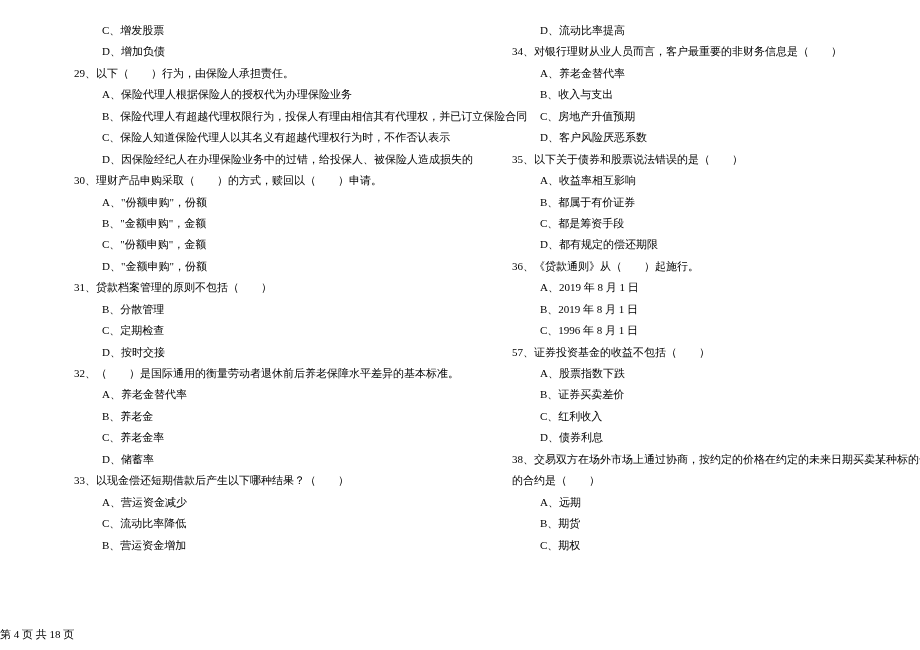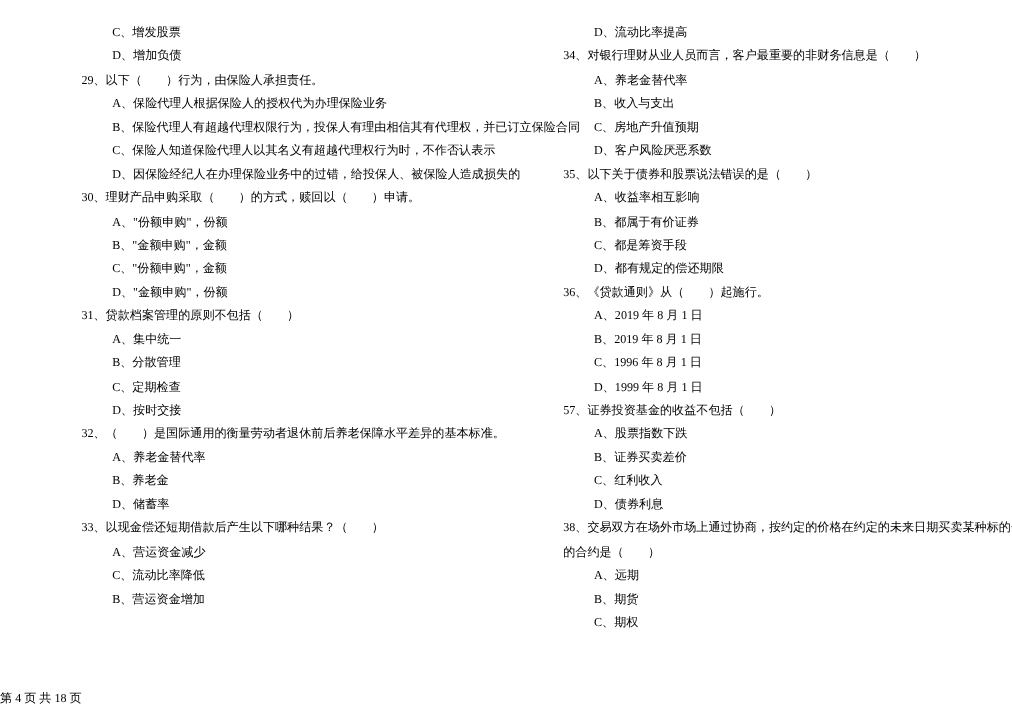--- a/index.html
+++ b/index.html
@@ -56,27 +56,27 @@
     <div class="line option">A、保险代理人根据保险人的授权代为办理保险业务</div>
     <div class="line option">B、保险代理人有超越代理权限行为，投保人有理由相信其有代理权，并已订立保险合同</div>
     <div class="line option">C、保险人知道保险代理人以其名义有超越代理权行为时，不作否认表示</div>
     <div class="line option">D、因保险经纪人在办理保险业务中的过错，给投保人、被保险人造成损失的</div>
     <div class="line question">30、理财产品申购采取（　　）的方式，赎回以（　　）申请。</div>
     <div class="line option">A、"份额申购"，份额</div>
     <div class="line option">B、"金额申购"，金额</div>
     <div class="line option">C、"份额申购"，金额</div>
     <div class="line option">D、"金额申购"，份额</div>
     <div class="line question">31、贷款档案管理的原则不包括（　　）</div>
-    <div class="line option">A、集中统一</div>
     <div class="line option">B、分散管理</div>
     <div class="line option">C、定期检查</div>
     <div class="line option">D、按时交接</div>
     <div class="line question">32、（　　）是国际通用的衡量劳动者退休前后养老保障水平差异的基本标准。</div>
     <div class="line option">A、养老金替代率</div>
     <div class="line option">B、养老金</div>
+    <div class="line option">C、养老金率</div>
     <div class="line option">D、储蓄率</div>
     <div class="line question">33、以现金偿还短期借款后产生以下哪种结果？（　　）</div>
     <div class="line option">A、营运资金减少</div>
     <div class="line option">C、流动比率降低</div>
     <div class="line option">B、营运资金增加</div>
   </div>
 
   <div class="col">
     <div class="line option">D、流动比率提高</div>
     <div class="line question">34、对银行理财从业人员而言，客户最重要的非财务信息是（　　）</div>
@@ -86,21 +86,20 @@
     <div class="line option">D、客户风险厌恶系数</div>
     <div class="line question">35、以下关于债券和股票说法错误的是（　　）</div>
     <div class="line option">A、收益率相互影响</div>
     <div class="line option">B、都属于有价证券</div>
     <div class="line option">C、都是筹资手段</div>
     <div class="line option">D、都有规定的偿还期限</div>
     <div class="line question">36、《贷款通则》从（　　）起施行。</div>
     <div class="line option">A、2019 年 8 月 1 日</div>
     <div class="line option">B、2019 年 8 月 1 日</div>
     <div class="line option">C、1996 年 8 月 1 日</div>
-    <div class="line option">D、1999 年 8 月 1 日</div>
     <div class="line question">57、证券投资基金的收益不包括（　　）</div>
     <div class="line option">A、股票指数下跌</div>
     <div class="line option">B、证券买卖差价</div>
     <div class="line option">C、红利收入</div>
     <div class="line option">D、债券利息</div>
     <div class="line question">38、交易双方在场外市场上通过协商，按约定的价格在约定的未来日期买卖某种标的金融资产</div>
     <div class="line question">的合约是（　　）</div>
     <div class="line option">A、远期</div>
     <div class="line option">B、期货</div>
     <div class="line option">C、期权</div>

